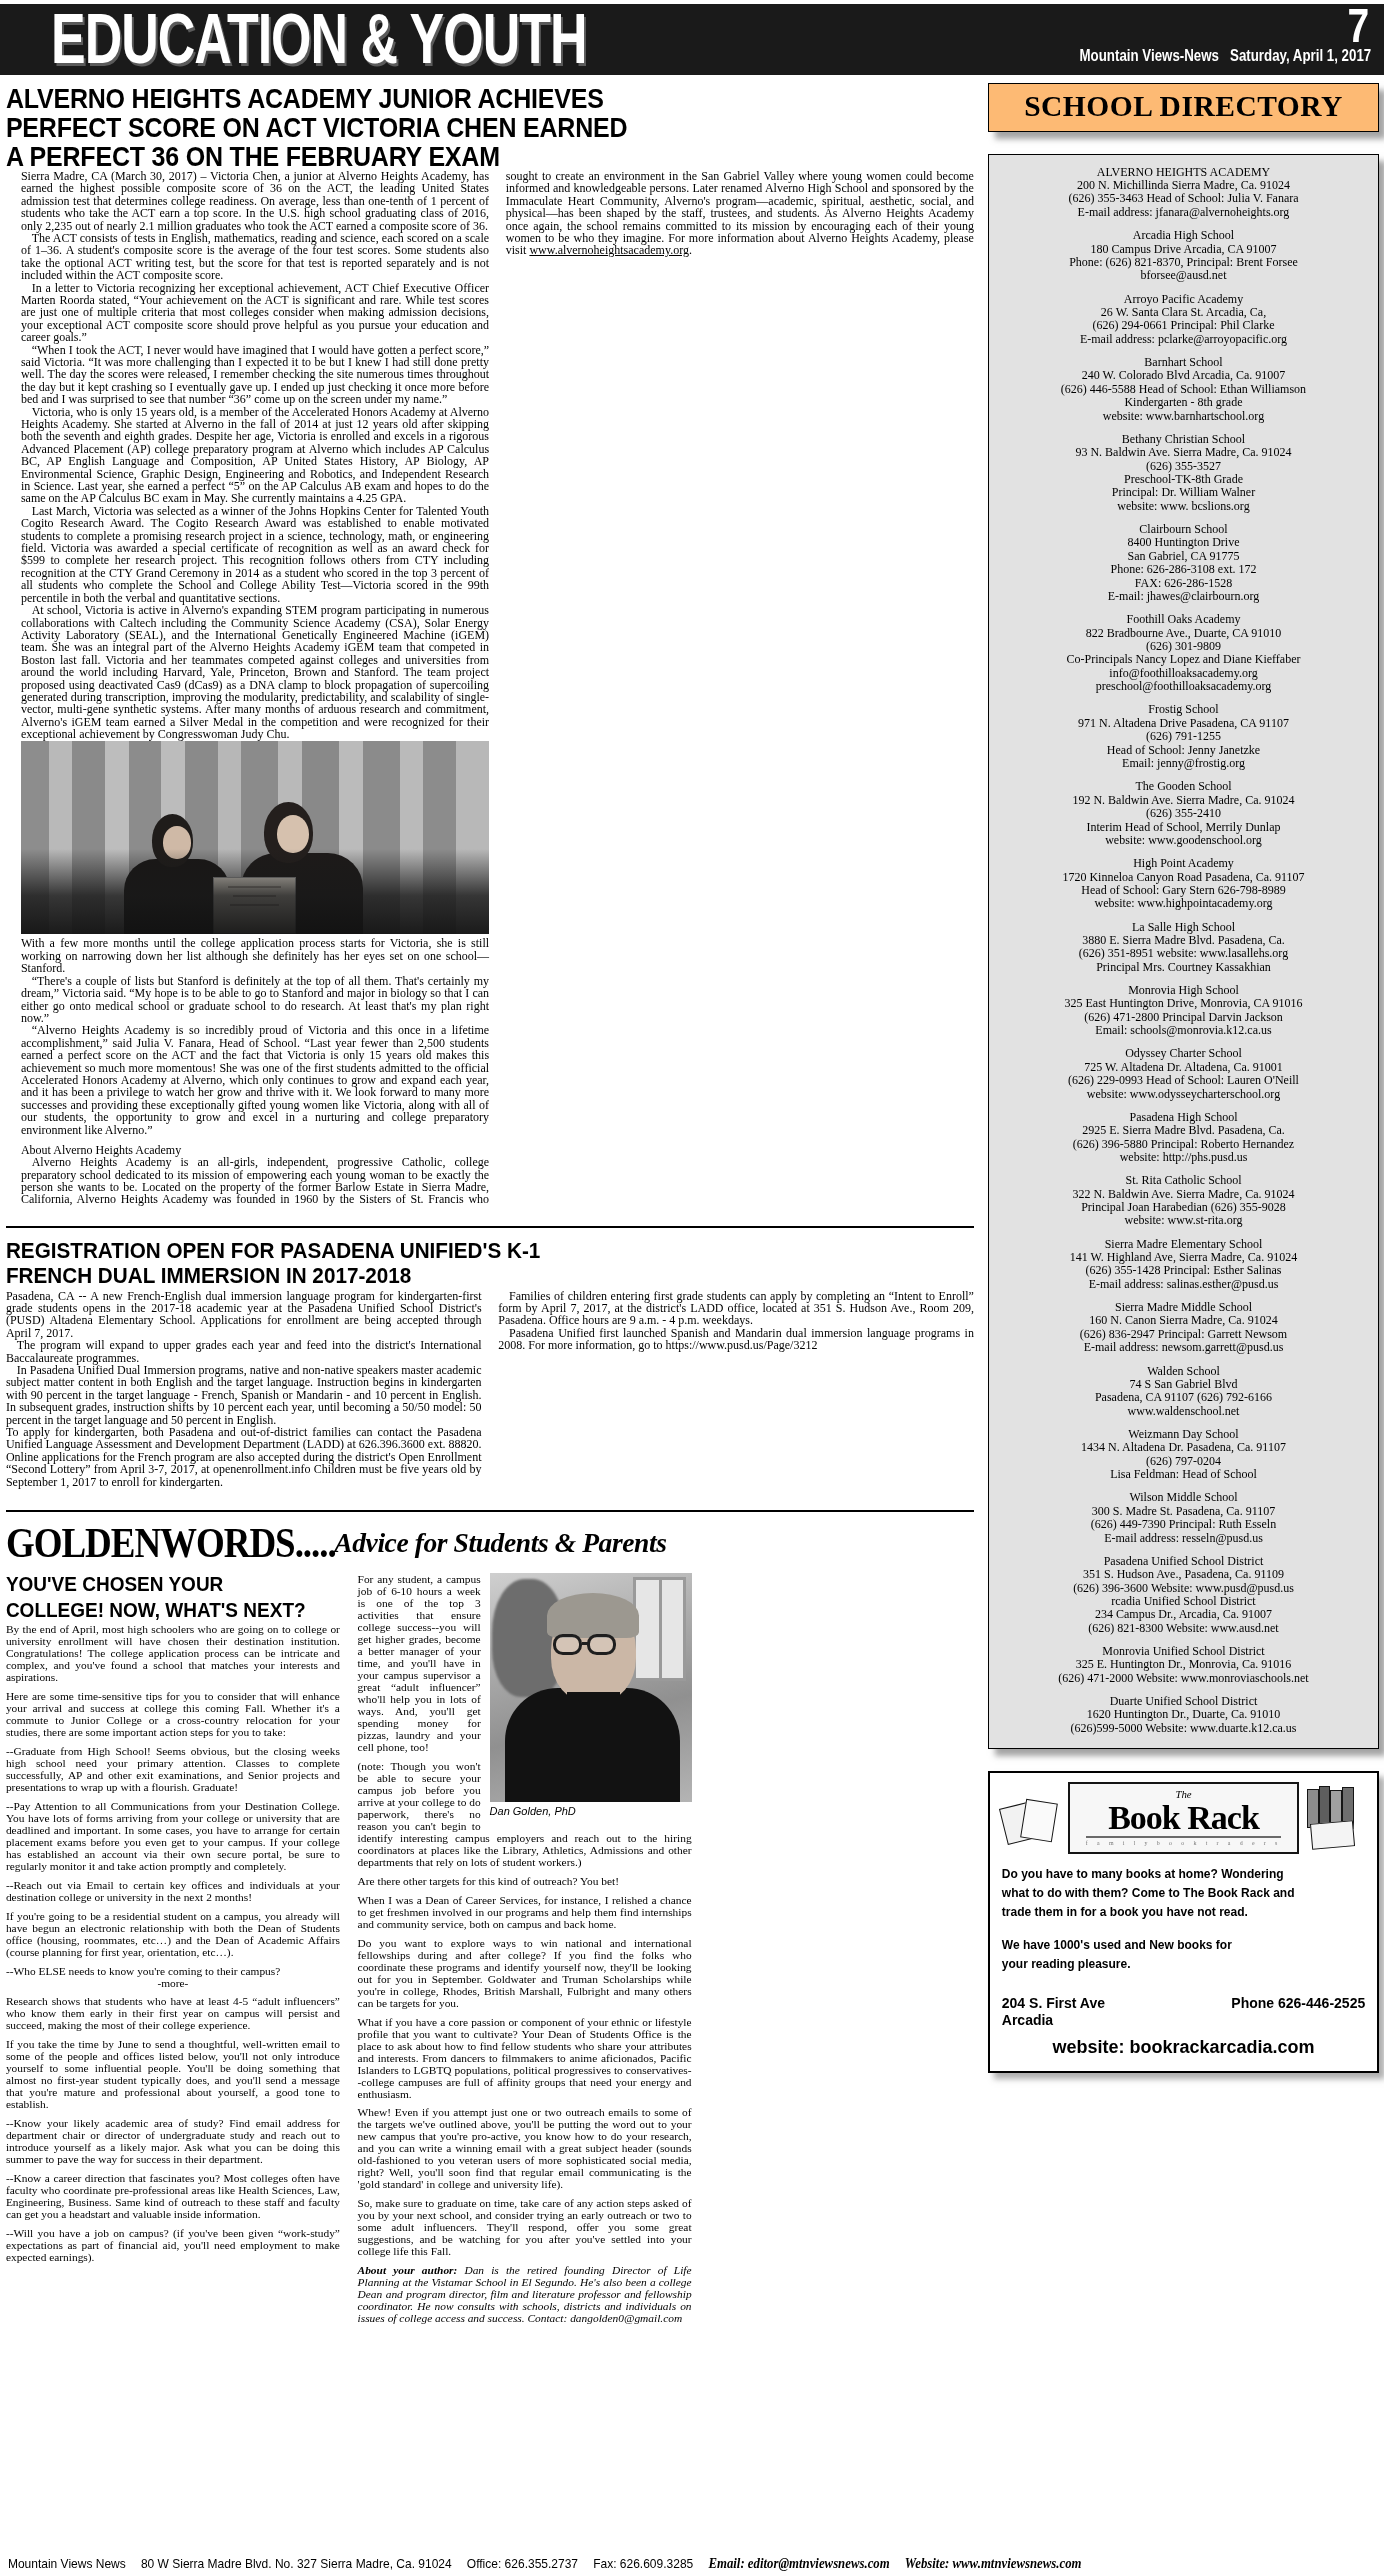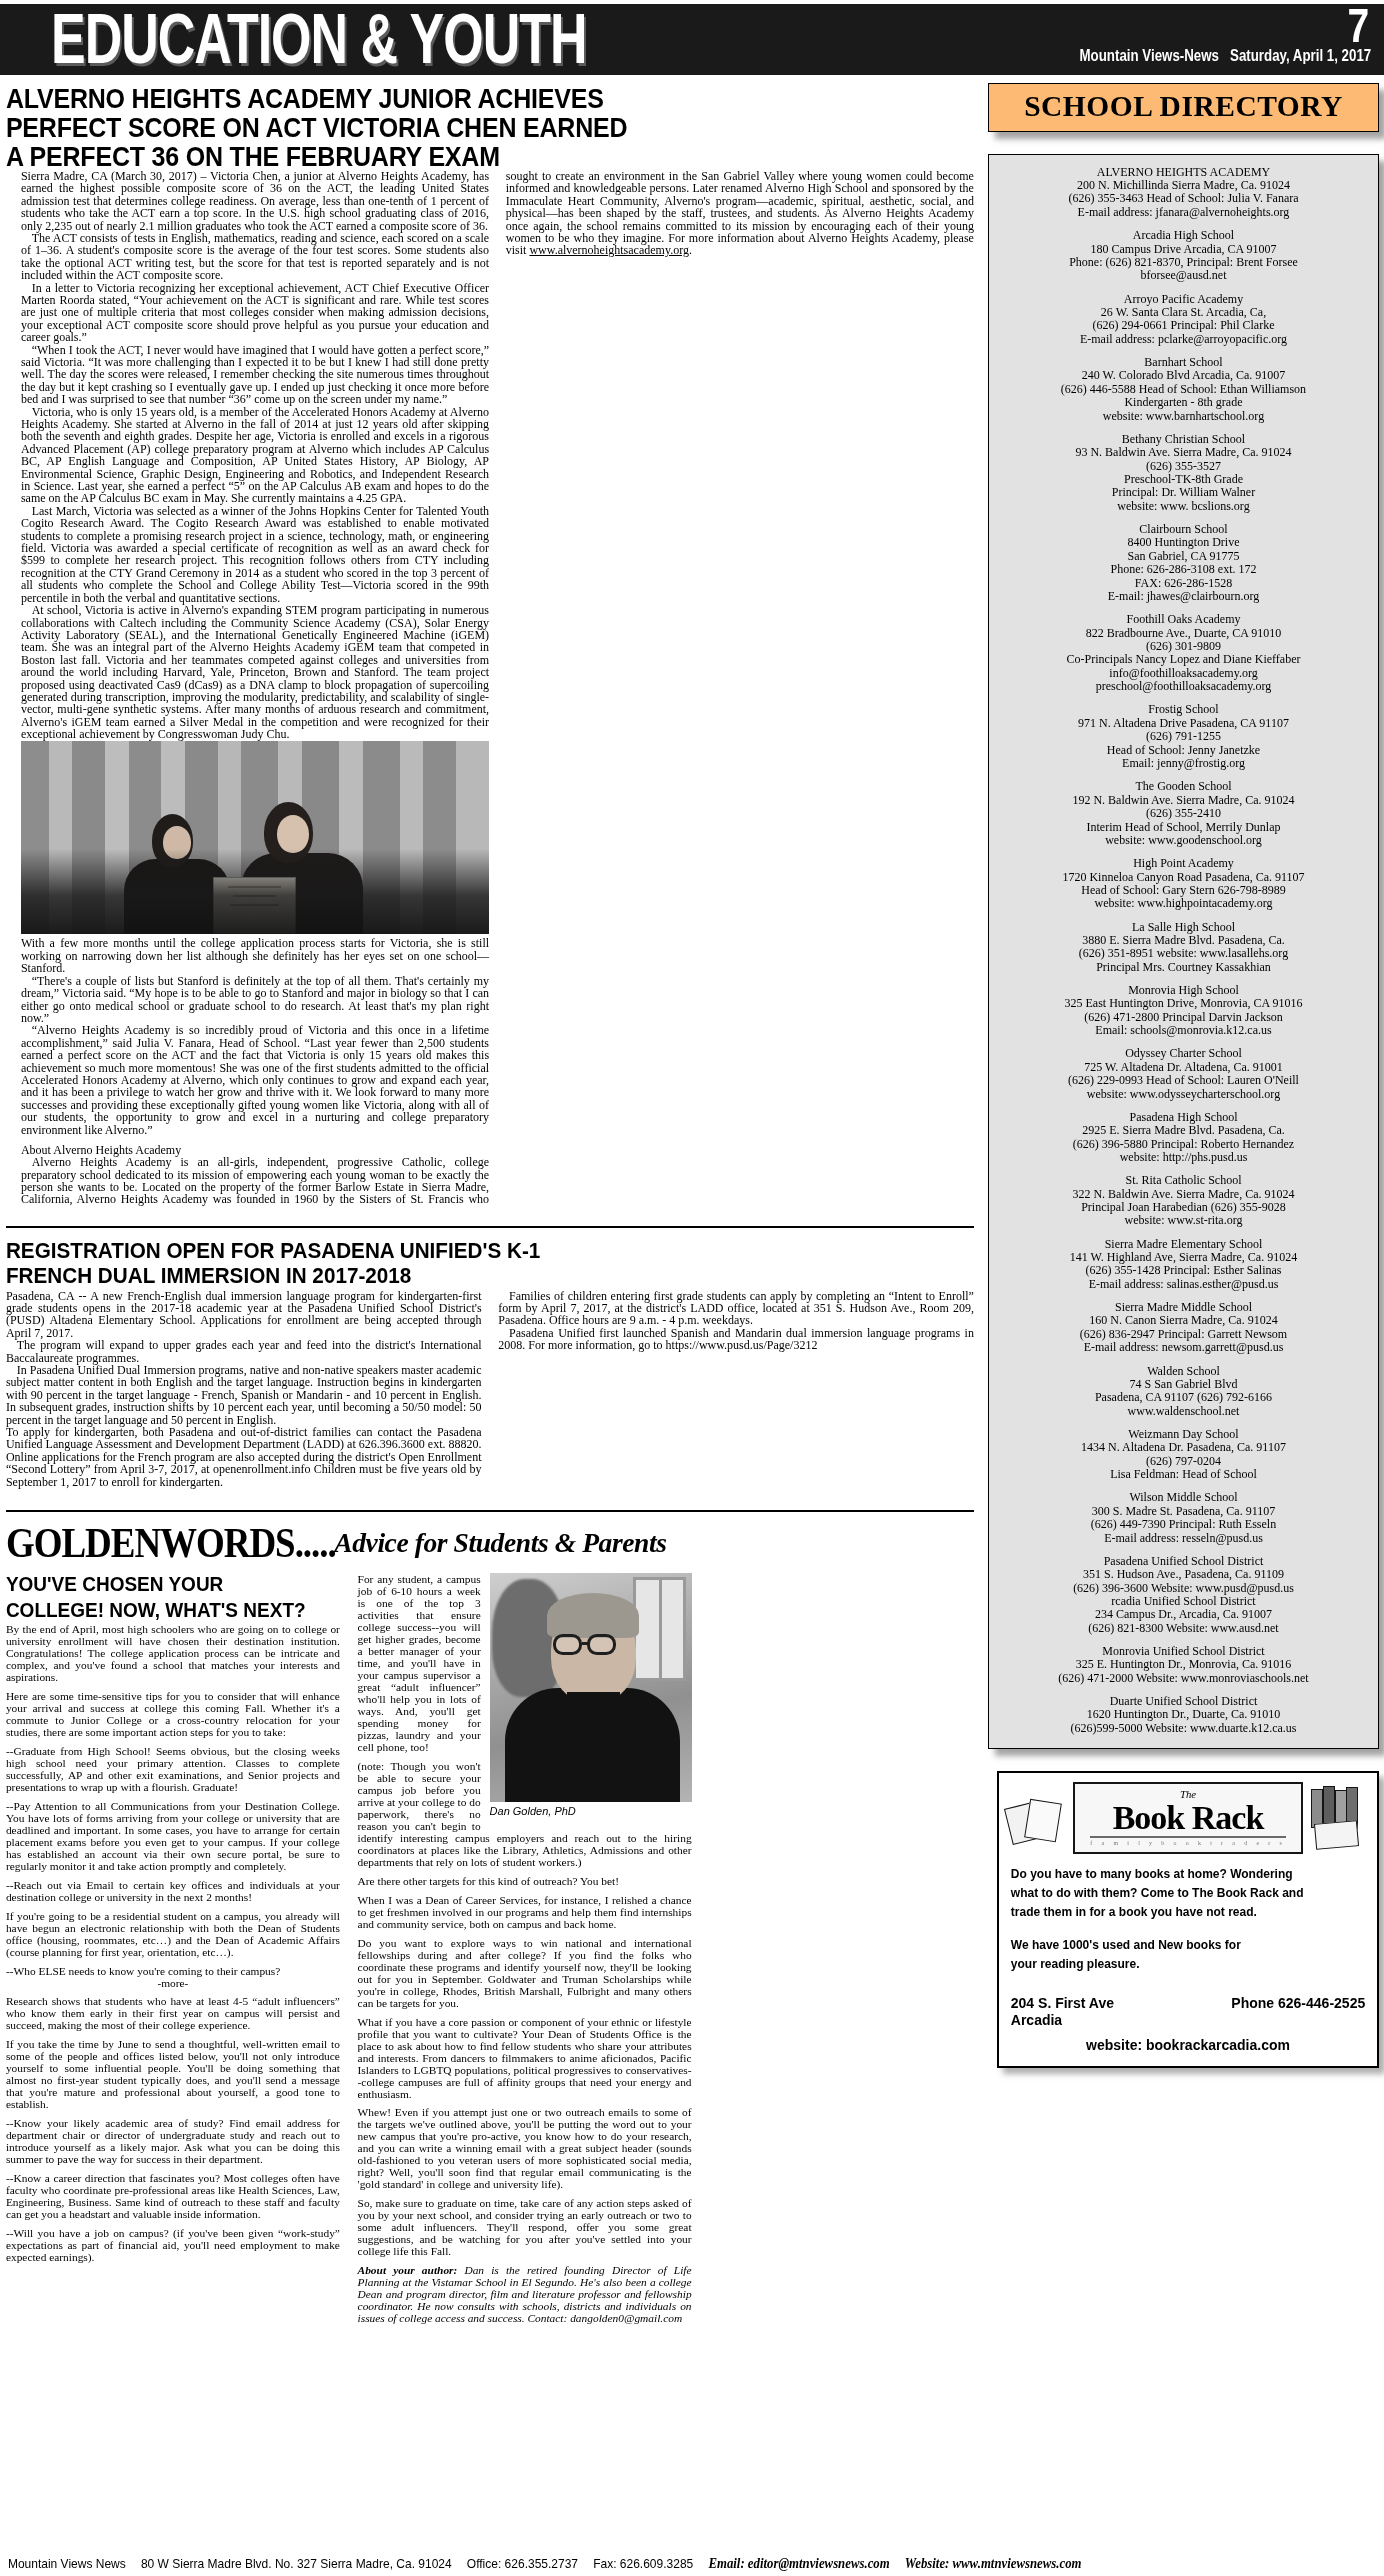--- a/index.html
+++ b/index.html
@@ -196,21 +196,20 @@
   .dir-name { display:block; }
   .dir-line { display:block; }
 
   
   .ad-box {
     margin-top:21.6px;
     border:2.2px solid #000;
     background:#fff;
     box-shadow:5.9px 5.9px 5.9px rgba(95,95,95,0.5);
     padding:9.8px 11.8px 13.8px;
-    margin-left:9px;
   }
   .ad-logo-row { display:flex; align-items:center; justify-content:center; gap:5.9px; margin-bottom:11.8px; }
   .ad-books-left, .ad-books-right {
     width:61px; height:65px; position:relative; flex:0 0 auto;
   }
   .bk { position:absolute; background:#6e6e6e; border:1.6px solid #151515; }
   .bkl1 { left:2px; top:19.7px; width:29.5px; height:37px; transform:rotate(-14deg); background:#f2f2f2; }
   .bkl2 { left:21.6px; top:15.7px; width:31.5px; height:39px; transform:rotate(9deg); background:#fafafa; }
   .bkr1 { left:2px; top:3.9px; width:11.8px; height:39px; background:#8c8c8c; }
   .bkr2 { left:13.8px; top:1px; width:11.8px; height:43px; background:#5e5e5e; }
@@ -236,21 +235,21 @@
   }
   .ad-text .sp { display:block; height:14.8px; }
   .ad-contact {
     display:flex; justify-content:space-between; align-items:flex-start;
     font-family:"Liberation Sans", sans-serif;
     font-weight:bold; font-size:14px; line-height:16.7px;
     margin-top:21.6px;
   }
   .ad-web {
     font-family:"Liberation Sans", sans-serif;
-    font-weight:bold; font-size:14px; text-align:center; margin-top:7.9px;
+    font-weight:bold; font-size:18px; text-align:center; margin-top:7.9px;
   }
 
   
   .footer {
     position:absolute; left:0; bottom:3.9px; width:1385px;
     font-family:"Liberation Sans", sans-serif;
     font-size:12px;
     padding-left:7.9px;
     transform:scaleY(1.12); transform-origin:left bottom;
     white-space:nowrap;

